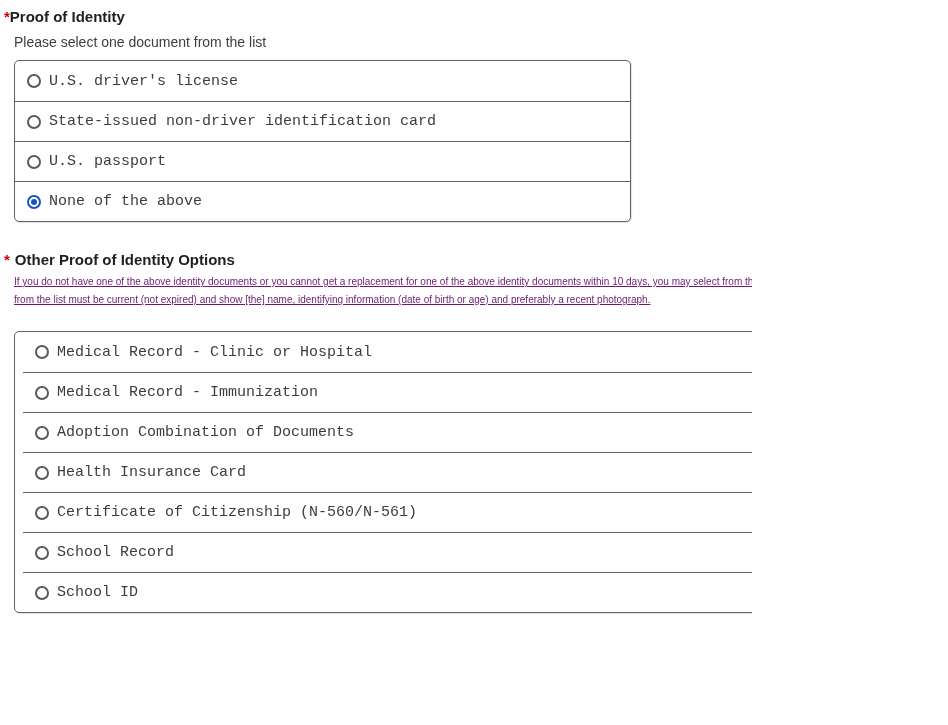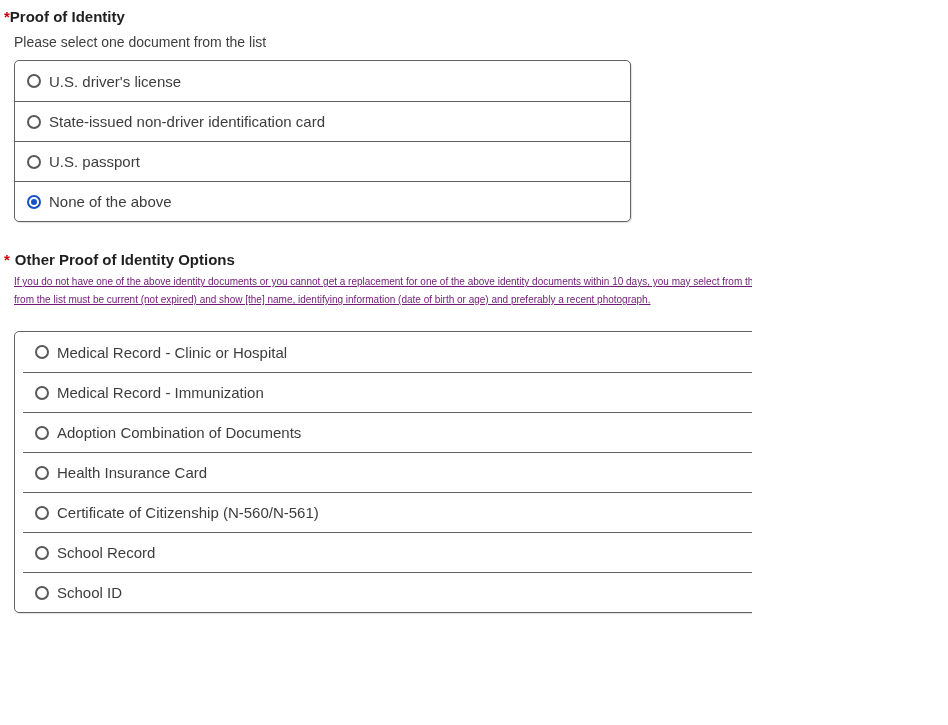--- a/index.html
+++ b/index.html
@@ -82,20 +82,21 @@
     content: "";
     position: absolute;
     top: 2px; left: 2px; right: 2px; bottom: 2px;
     background: #1553c6;
     border-radius: 50%;
   }
   .option-label {
     font-size: 15px;
     color: #3d3d3d;
     white-space: nowrap;
+    font-family: Liberation Mono, monospace;
   }
 </style>
 </head>
 <body>
 
 <div class="page">
 
   <div class="section-header header1">
     <span class="req">*</span><span>Proof of Identity</span>
   </div>

